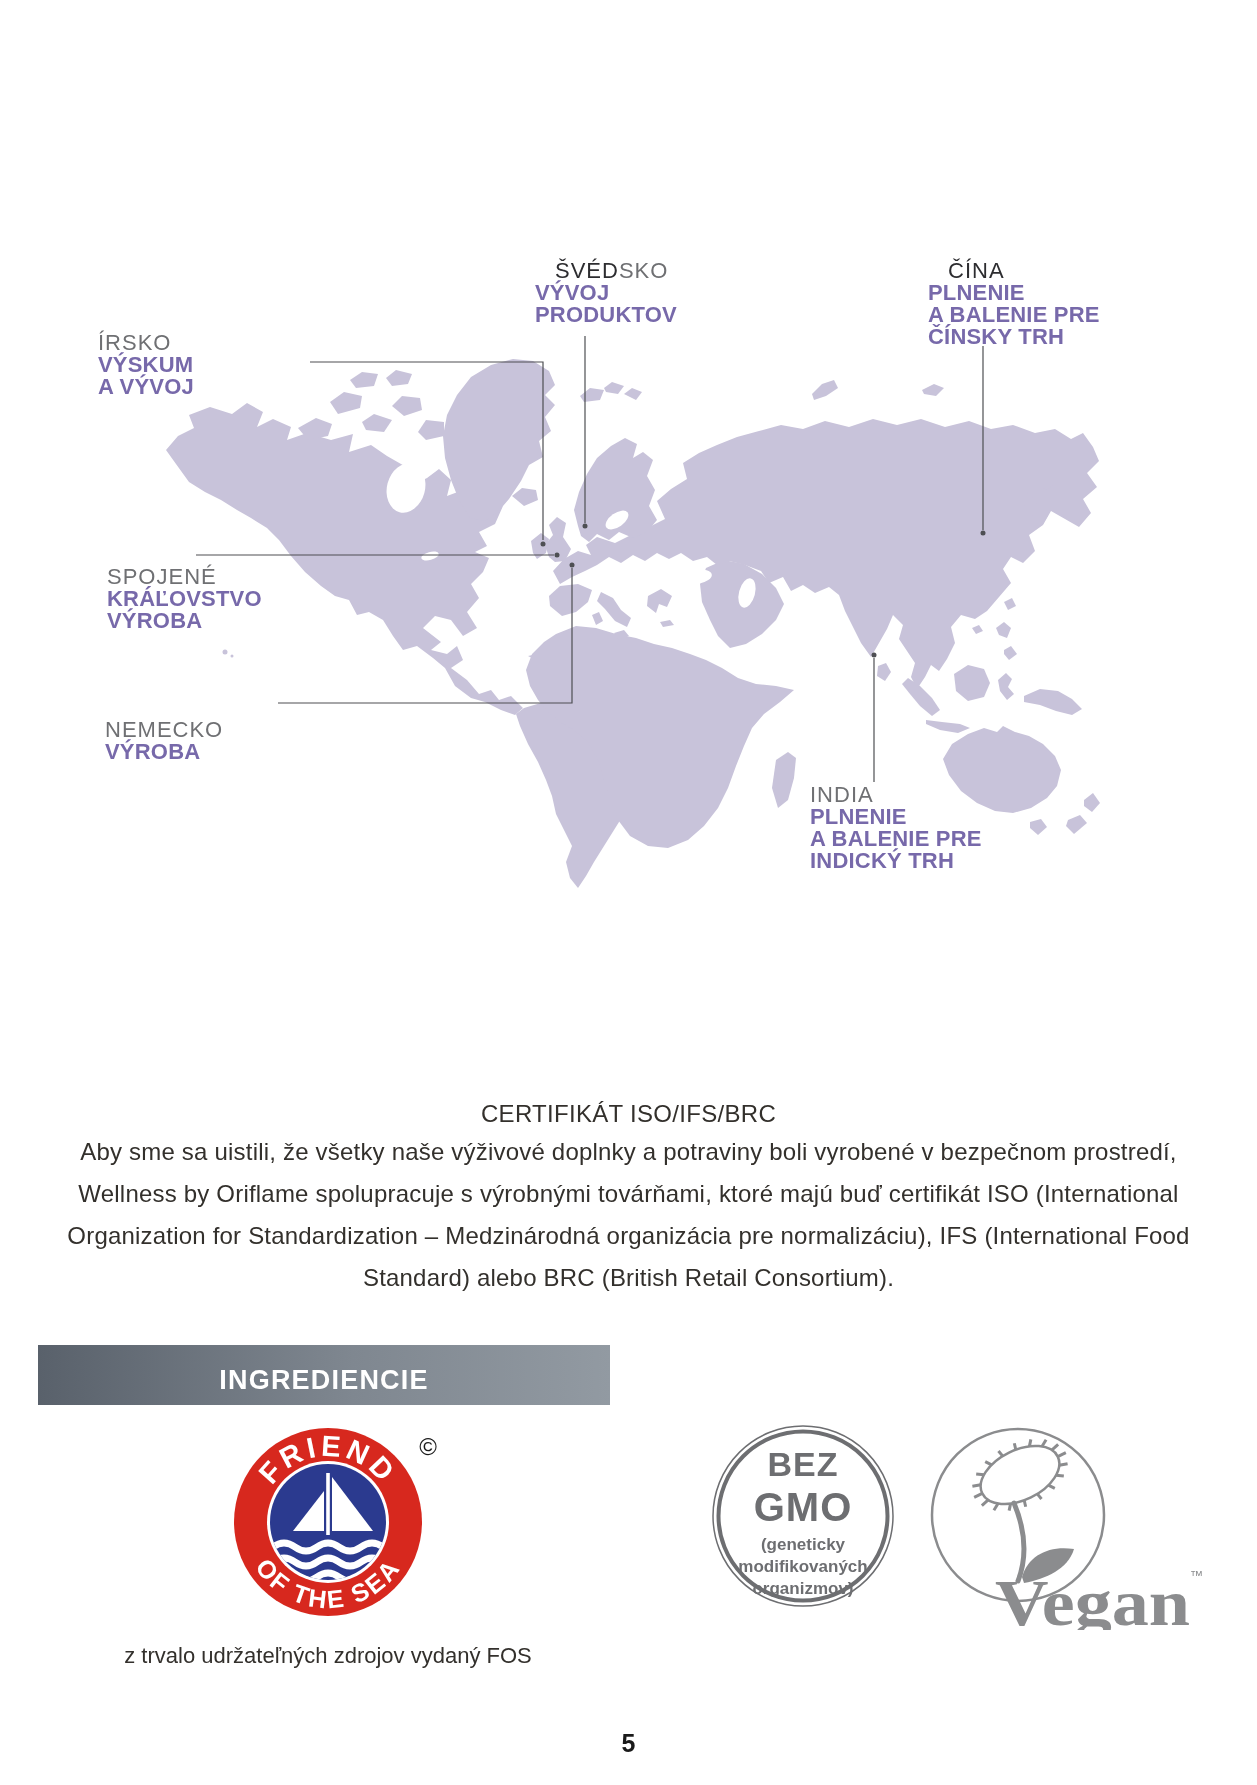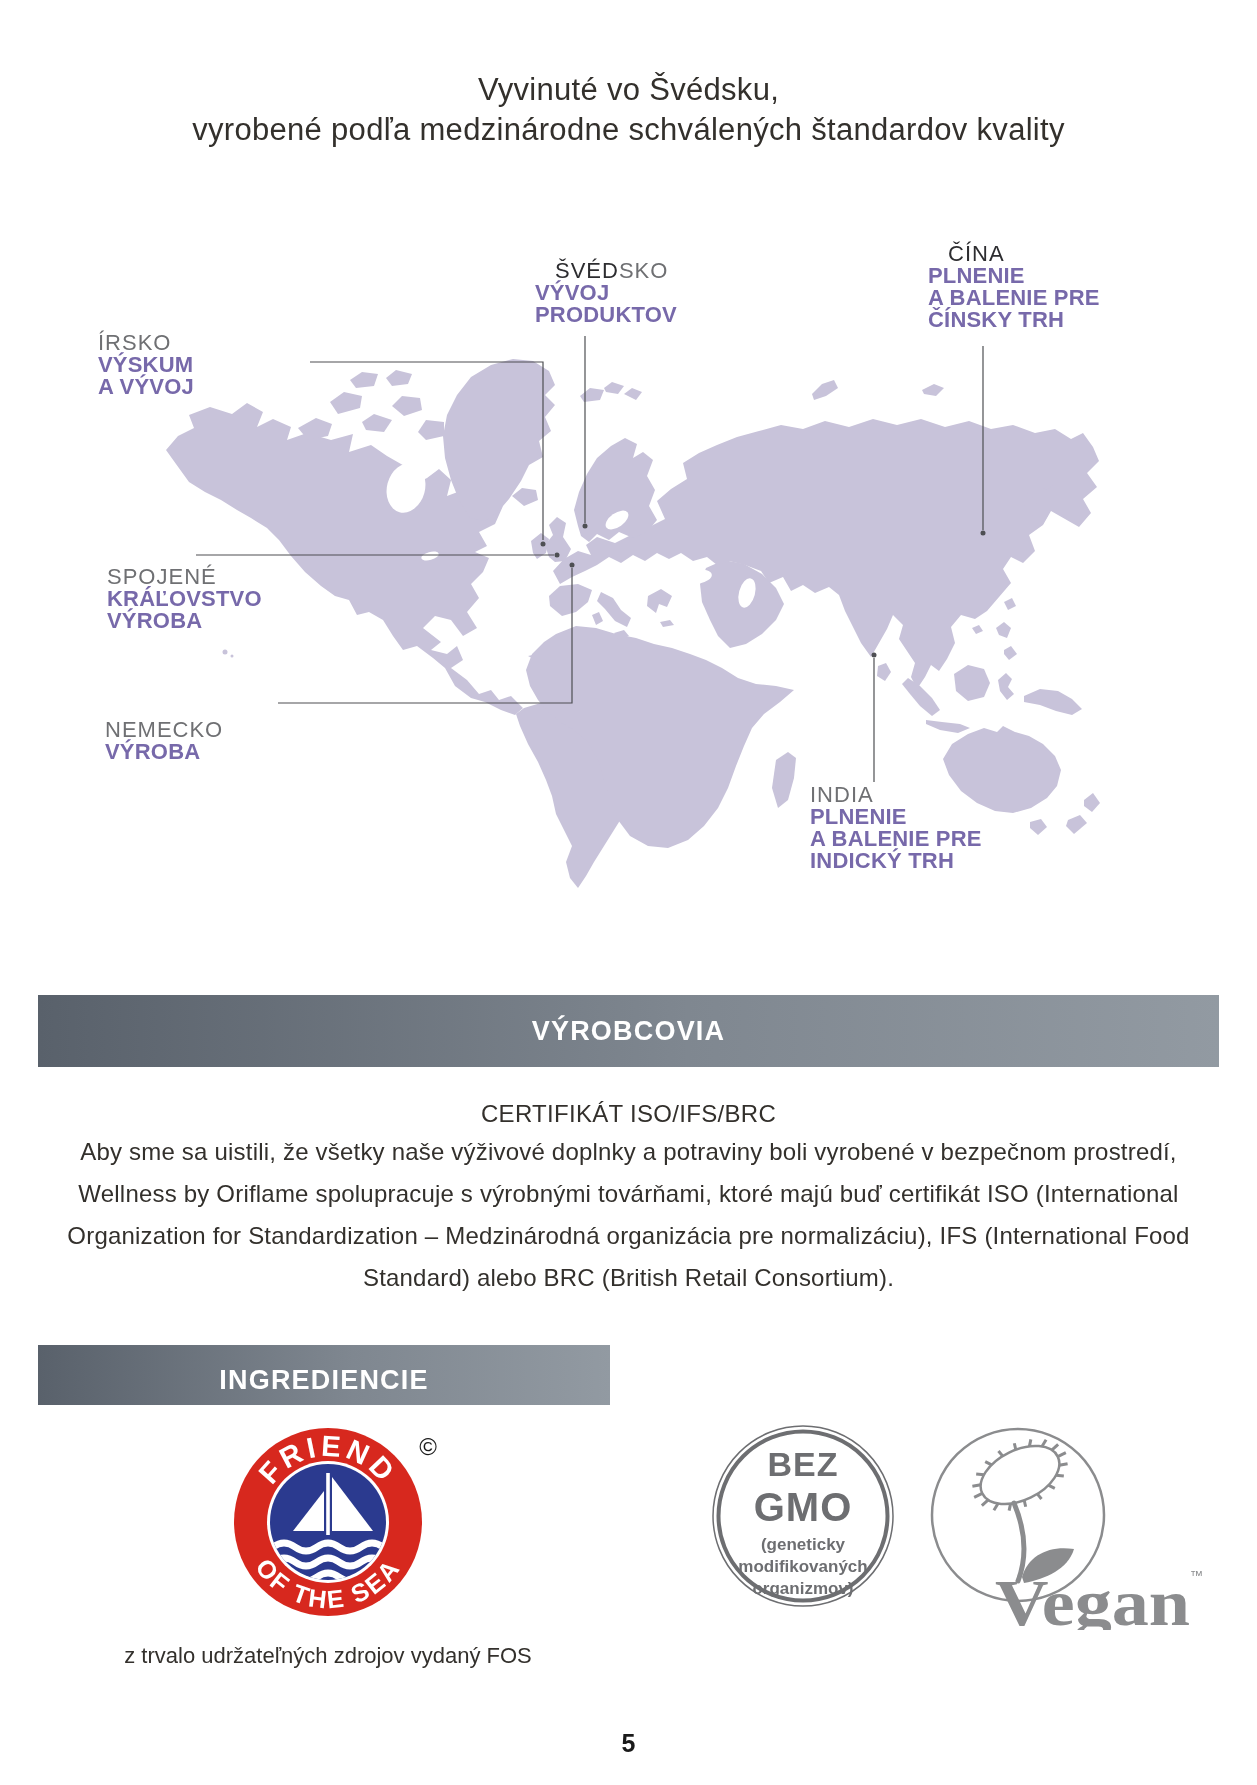--- a/index.html
+++ b/index.html
@@ -36,24 +36,20 @@
   .caption{position:absolute;left:88px;top:1641px;width:480px;text-align:center;
            font-size:22px;line-height:29px;color:#33302c;font-weight:300;}
   .page-number{position:absolute;left:0;top:1729px;width:1257px;text-align:center;
                font-size:25px;font-weight:600;color:#1a1a1a;}
 </style>
 </head>
 <body>
 
 <div class="page">
 
-  <div class="title">
-    <div>Vyvinuté vo Švédsku,</div>
-    <div>vyrobené podľa medzinárodne schválených štandardov kvality</div>
-  </div>
 
   <svg class="map-svg" width="1257" height="960" viewBox="0 0 1257 960">
 
     <path class="land" d="M176,464 L166,450 L178,436 L194,428 L189,415 L210,407 L232,414 L247,403 L263,412 L257,427 L273,419 L291,427 L287,440 L307,433 L331,440 L353,434 L349,452 L371,445 L387,456 L401,464 L415,472 L411,486 L427,478 L439,469 L451,480 L447,496 L463,490 L479,500 L491,512 L503,506 L495,524 L479,532 L487,546 L475,552 L489,558 L483,572 L471,584 L479,598 L467,612 L477,628 L463,636 L451,620 L435,616 L423,628 L441,642 L431,650 L447,654 L457,646 L463,660 L451,668 L467,680 L479,694 L491,690 L499,700 L511,696 L523,708 L515,715 L501,710 L485,702 L471,698 L455,686 L445,668 L433,658 L417,646 L403,650 L393,636 L383,620 L369,612 L357,615 L349,600 L335,596 L321,586 L305,572 L291,556 L279,540 L267,528 L251,518 L237,510 L221,500 L205,492 L189,482 Z"></path>
     <ellipse class="sea" cx="406" cy="488" rx="19" ry="25" transform="rotate(15 406 488)"></ellipse>
     <ellipse class="sea" cx="430" cy="556" rx="9" ry="4" transform="rotate(-15 430 556)"></ellipse>
 
     <path class="land" d="M470,518 L459,500 L451,480 L445,458 L443,436 L447,415 L457,395 L471,377 L491,365 L513,359 L533,361 L549,371 L555,385 L545,395 L555,405 L545,417 L551,431 L539,441 L543,457 L529,465 L521,481 L509,499 L497,513 L484,521 Z"></path>
 
     <path class="land" d="M298,428 l18,-10 16,6 -4,12 -20,4 Z"></path>
@@ -136,21 +132,21 @@
   <div class="map-label" style="left:98px;top:332px;">
     <div class="country">ÍRSKO</div>
     <div class="role">VÝSKUM</div>
     <div class="role">A VÝVOJ</div>
   </div>
   <div class="map-label" style="left:535px;top:260px;">
     <div class="country"><span class="country-dark">ŠVÉD</span><span>SKO</span></div>
     <div class="role">VÝVOJ</div>
     <div class="role">PRODUKTOV</div>
   </div>
-  <div class="map-label" style="left:928px;top:243px;">
+  <div class="map-label" style="left:928px;top:260px;">
     <div class="country country-dark">ČÍNA</div>
     <div class="role">PLNENIE</div>
     <div class="role">A BALENIE PRE</div>
     <div class="role">ČÍNSKY TRH</div>
   </div>
   <div class="map-label" style="left:107px;top:566px;">
     <div class="country">SPOJENÉ</div>
     <div class="role">KRÁĽOVSTVO</div>
     <div class="role">VÝROBA</div>
   </div>
@@ -158,21 +154,20 @@
     <div class="country">NEMECKO</div>
     <div class="role">VÝROBA</div>
   </div>
   <div class="map-label" style="left:810px;top:784px;">
     <div class="country">INDIA</div>
     <div class="role">PLNENIE</div>
     <div class="role">A BALENIE PRE</div>
     <div class="role">INDICKÝ TRH</div>
   </div>
 
-  <div class="banner banner-main">VÝROBCOVIA</div>
 
   <div class="cert-heading">CERTIFIKÁT ISO/IFS/BRC</div>
   <div class="cert-body">Aby sme sa uistili, že všetky naše výživové doplnky a potraviny boli vyrobené v bezpečnom prostredí, Wellness by Oriflame spolupracuje s výrobnými továrňami, ktoré majú buď certifikát ISO (International Organization for Standardization – Medzinárodná organizácia pre normalizáciu), IFS (International Food Standard) alebo BRC (British Retail Consortium).</div>
 
   <div class="banner banner-left">INGREDIENCIE</div>
 
   <div class="fos-logo">
     <svg width="190" height="190" viewBox="0 0 190 190">
       <defs>
         <path id="fosT" d="M29,95 A66,66 0 0 1 161,95"></path>

